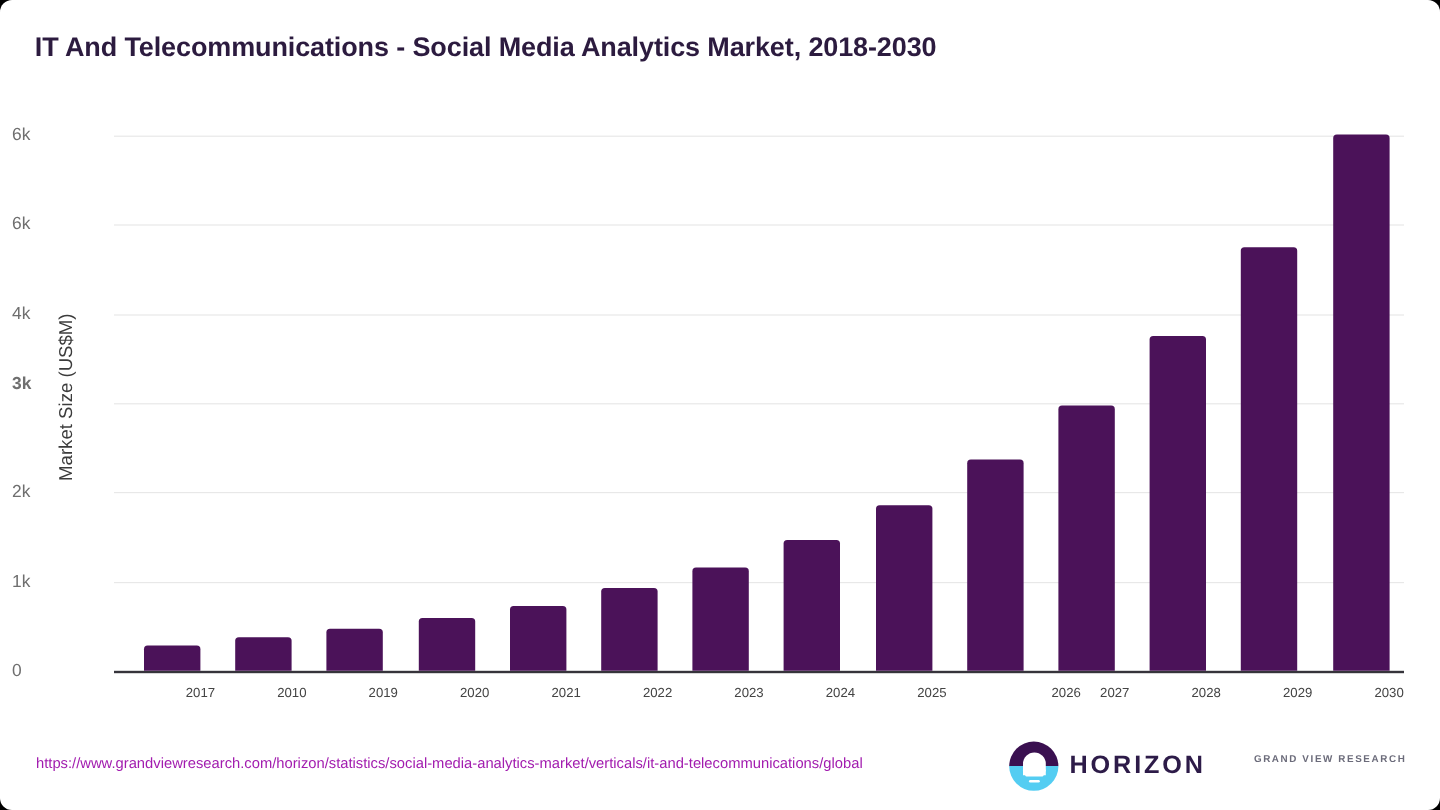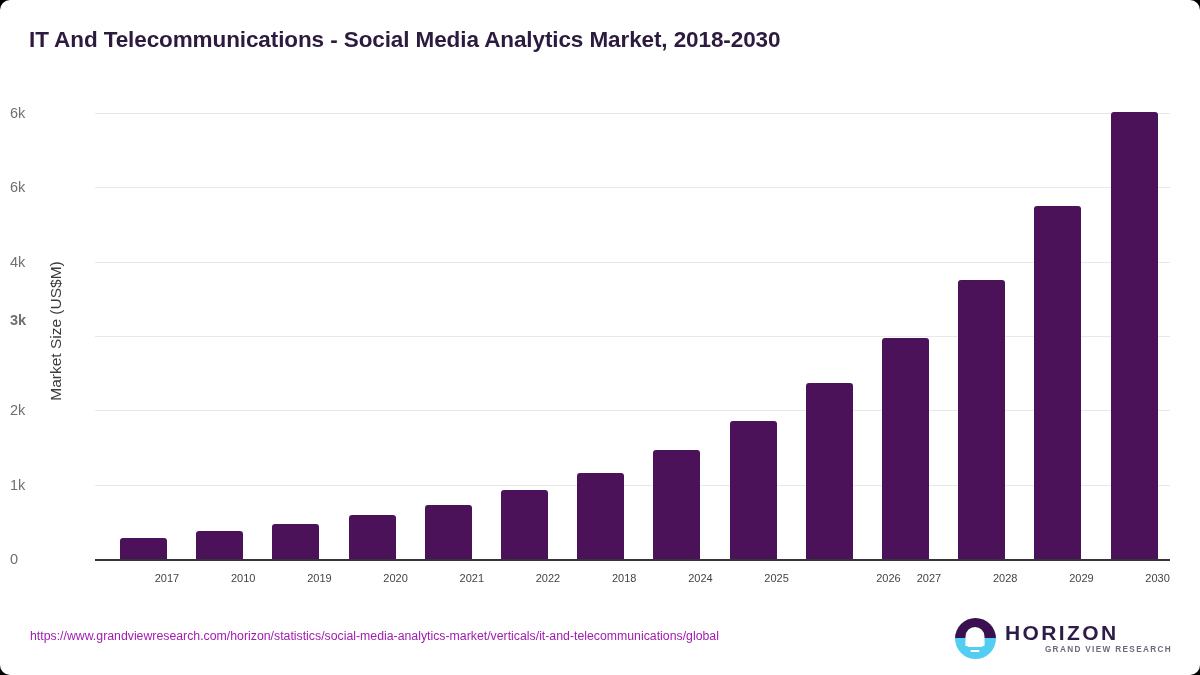--- a/index.html
+++ b/index.html
@@ -130,21 +130,21 @@
     position: absolute;
     left: 50%;
     transform: translateX(-50%);
     height: 2px;
     background: #ffffff;
     border-radius: 1px;
   }
   #logo-mark .ray.r1 { top: 23px; width: 19px; }
   #logo-mark .ray.r2 { top: 27.5px; width: 15px; }
   #logo-mark .ray.r3 { top: 32px; width: 9px; }
-  #logo-text { display: flex; flex-direction: column; justify-content: space-between; }
+  #logo-text { display: flex; flex-direction: row; justify-content: space-between; }
   #logo-wordmark {
     font-size: 21px;
     font-weight: bold;
     letter-spacing: 2.4px;
     color: #2d1b48;
     line-height: 1.05;
   }
   #logo-tagline {
     font-size: 8.2px;
     font-weight: bold;
@@ -225,21 +225,21 @@
       <div class="tick-label" style="top: 220px; font-weight: bold;">3k</div>
       <div class="tick-label" style="top: 161.667px;">4k</div>
       <div class="tick-label" style="top: 87.3333px;">6k</div>
       <div class="tick-label" style="top: 13px;">6k</div>
       <div class="bar-xlabel" style="left: 48.5px;">2017</div>
       <div class="bar-xlabel" style="left: 124.7px;">2010</div>
       <div class="bar-xlabel" style="left: 200.9px;">2019</div>
       <div class="bar-xlabel" style="left: 277.1px;">2020</div>
       <div class="bar-xlabel" style="left: 353.3px;">2021</div>
       <div class="bar-xlabel" style="left: 429.5px;">2022</div>
-      <div class="bar-xlabel" style="left: 505.7px;">2018</div>
+      <div class="bar-xlabel" style="left: 505.7px;">2023</div>
       <div class="bar-xlabel" style="left: 581.9px;">2024</div>
       <div class="bar-xlabel" style="left: 658.1px;">2025</div>
       <div class="bar-xlabel" style="left: 770px;">2026</div>
       <div class="bar-xlabel" style="left: 810.5px;">2027</div>
       <div class="bar-xlabel" style="left: 886.7px;">2028</div>
       <div class="bar-xlabel" style="left: 962.9px;">2029</div>
       <div class="bar-xlabel" style="left: 1039.1px;">2030</div>
     </div>
 
   <div id="source-url">https://www.grandviewresearch.com/horizon/statistics/social-media-analytics-market/verticals/it-and-telecommunications/global</div>

